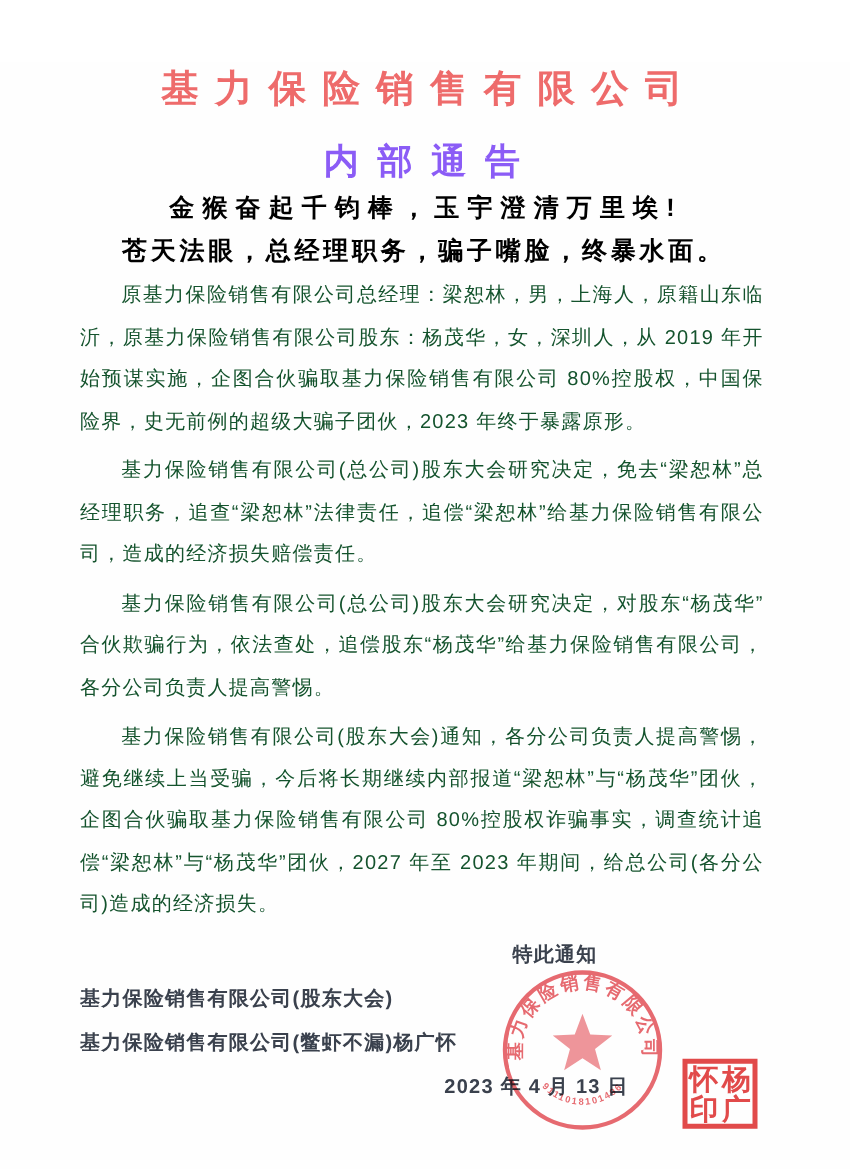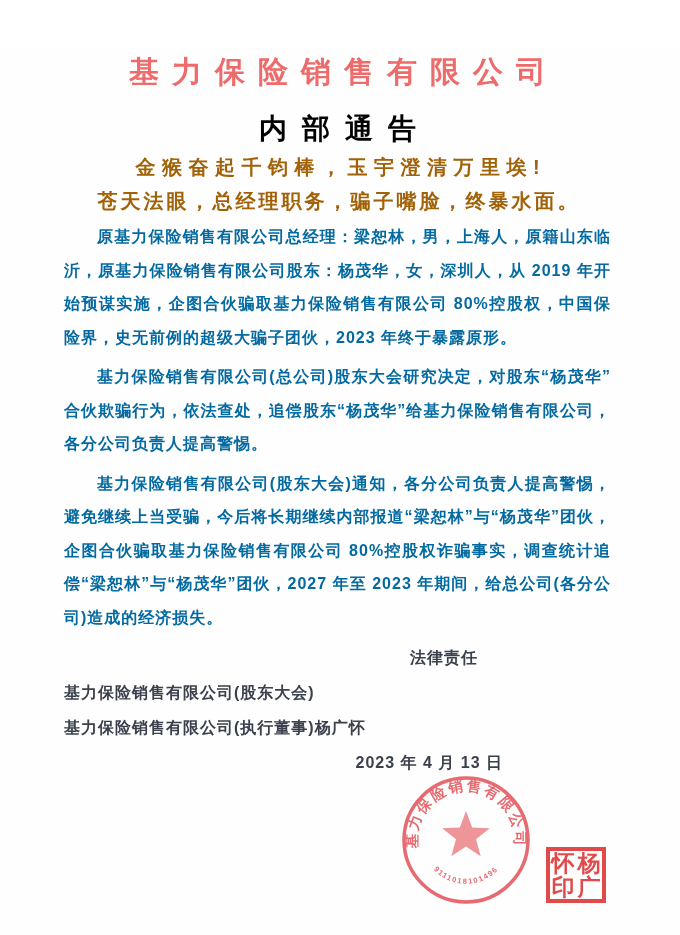--- a/index.html
+++ b/index.html
@@ -26,37 +26,37 @@
     color:#ee6b6b;
     text-indent:13px; 
   }
   .title-sub{
     margin-top:16px;
     line-height:38px;
     text-align:center;
     font-size:28px;
     font-weight:700;
     letter-spacing:15px;
-    color:#000000;
+    color:#8b5cf6;
     text-indent:15px;
   }
   .slogan{
     text-align:center;
     font-weight:700;
-    color:#a16207;
+    color:#000000;
     font-size:20px;
     line-height:34px;
   }
   .slogan-1{margin-top:2px;letter-spacing:6.5px;text-indent:6.5px;}
   .slogan-2{letter-spacing:3px;text-indent:3px;}
   .body-text p{
     margin:0 0 6px 0;
     font-size:16px;
-    font-weight:700;
-    color:#0369a1;
+    font-weight:400;
+    color:#14532d;
     line-height:33.5px;
     letter-spacing:1px;
     text-align:justify;
     text-align-last:left;
     text-indent:33px;
   }
   .body-text{margin-top:2px;}
   .closing{
     font-size:16px;
     font-weight:700;
@@ -102,28 +102,29 @@
   <div class="title-main">基力保险销售有限公司</div>
 
   <div class="title-sub">内部通告</div>
 
   <div class="slogan slogan-1">金猴奋起千钧棒，玉宇澄清万里埃!</div>
 
   <div class="slogan slogan-2">苍天法眼，总经理职务，骗子嘴脸，终暴水面。</div>
 
   <div class="body-text">
     <p>原基力保险销售有限公司总经理：梁恕林，男，上海人，原籍山东临沂，原基力保险销售有限公司股东：杨茂华，女，深圳人，从 2019 年开始预谋实施，企图合伙骗取基力保险销售有限公司 80%控股权，中国保险界，史无前例的超级大骗子团伙，2023 年终于暴露原形。</p>
+    <p>基力保险销售有限公司(总公司)股东大会研究决定，免去“梁恕林”总经理职务，追查“梁恕林”法律责任，追偿“梁恕林”给基力保险销售有限公司，造成的经济损失赔偿责任。</p>
     <p>基力保险销售有限公司(总公司)股东大会研究决定，对股东“杨茂华”合伙欺骗行为，依法查处，追偿股东“杨茂华”给基力保险销售有限公司，各分公司负责人提高警惕。</p>
     <p>基力保险销售有限公司(股东大会)通知，各分公司负责人提高警惕，避免继续上当受骗，今后将长期继续内部报道“梁恕林”与“杨茂华”团伙，企图合伙骗取基力保险销售有限公司 80%控股权诈骗事实，调查统计追偿“梁恕林”与“杨茂华”团伙，2027 年至 2023 年期间，给总公司(各分公司)造成的经济损失。</p>
   </div>
 
   <div class="closing">
-    <div class="closing-notice">法律责任</div>
+    <div class="closing-notice">特此通知</div>
     <div class="signer-line">基力保险销售有限公司(股东大会)</div>
-    <div class="signer-line">基力保险销售有限公司(执行董事)杨广怀</div>
+    <div class="signer-line">基力保险销售有限公司(鳖虾不漏)杨广怀</div>
     <div class="date-line">2023 年 4 月 13 日</div>
   </div>
 
   <svg class="round-seal" viewBox="0 0 148 148" xmlns="http://www.w3.org/2000/svg">
     <circle cx="74" cy="74" r="62" fill="none" stroke="#e4555c" stroke-width="3.5"></circle>
     <polygon points="74,45 80.2,61.5 97.8,62.3 84.0,73.2 88.7,90.2 74,80.5 59.3,90.2 64.0,73.2 50.2,62.3 67.8,61.5" fill="#ec8186" opacity="0.95"></polygon>
     <defs>
       <path id="seal-top-arc" d="M 28,90.8 A 49,49 0 1 1 120,90.8" fill="none"></path>
       <path id="seal-bottom-arc" d="M 36,96 A 44,44 0 0 0 112,96" fill="none"></path>
     </defs>

